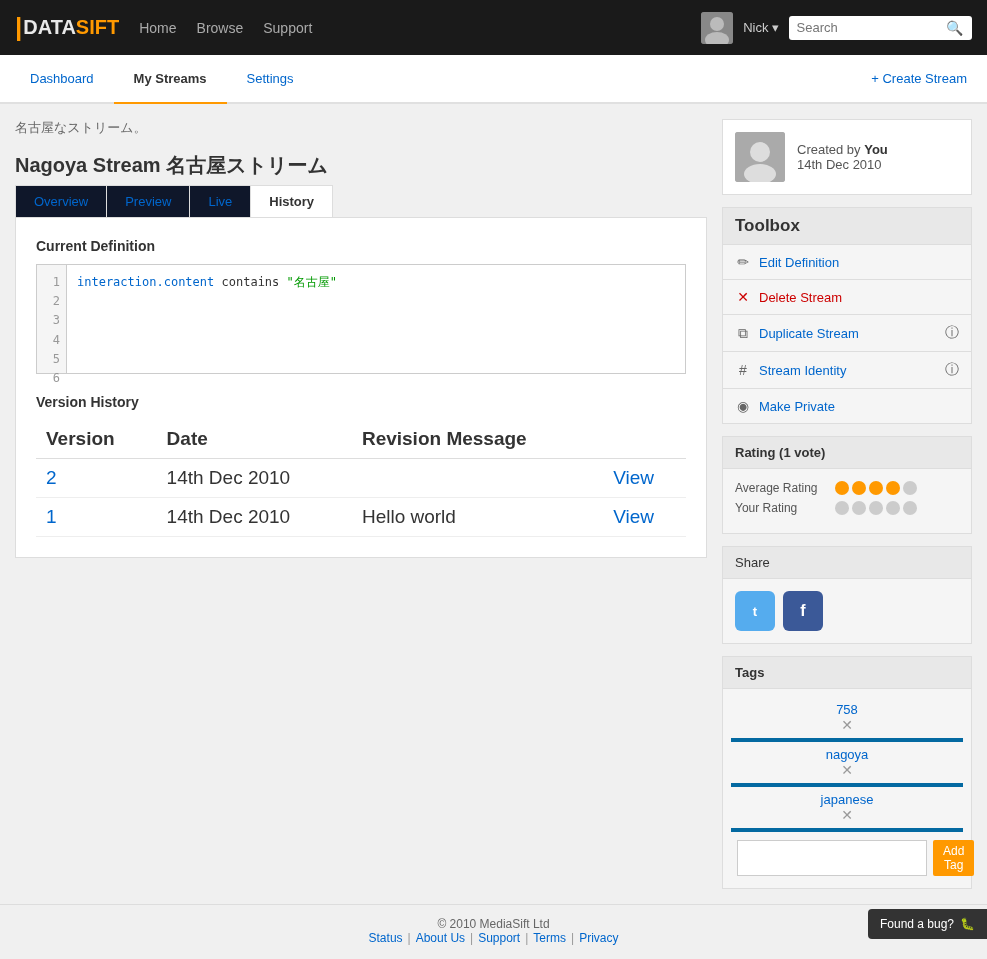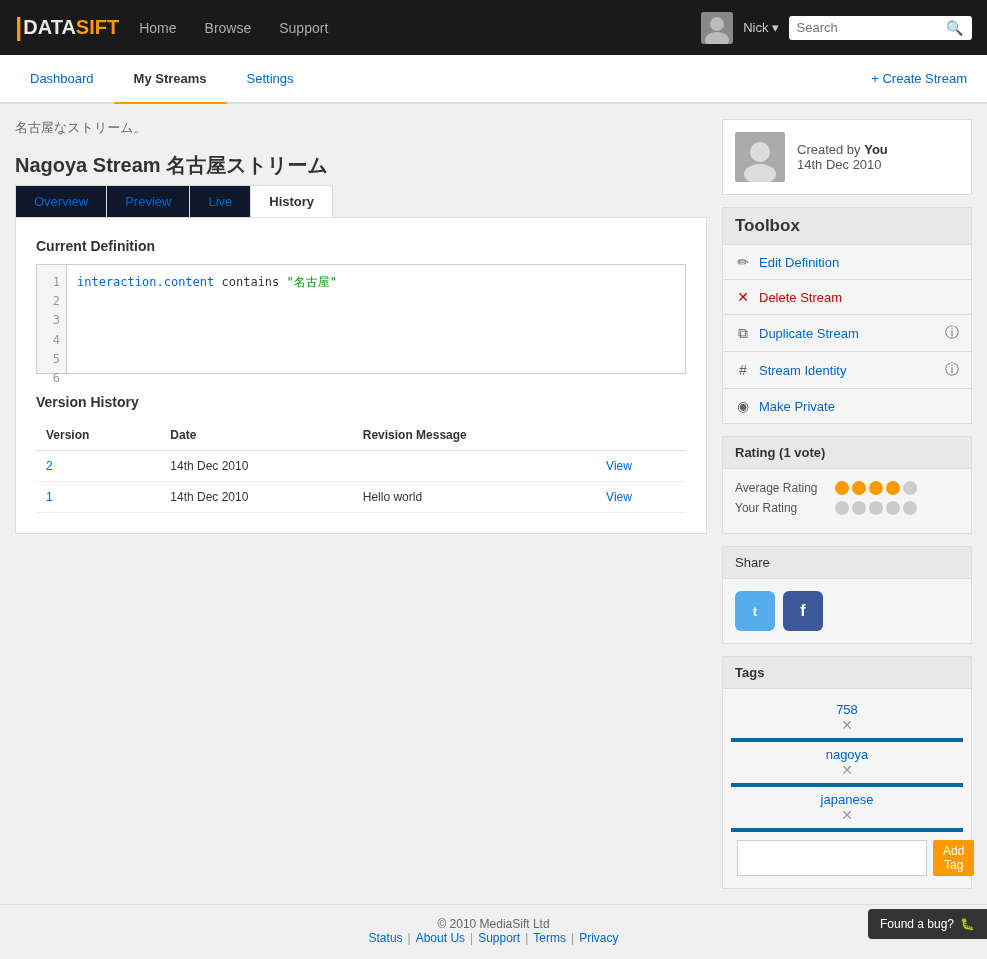--- a/index.html
+++ b/index.html
@@ -13,21 +13,21 @@
       align-items: center;
       padding: 0 15px;
     }
     #logo {
       display: flex;
       align-items: center;
       margin-right: 20px;
     }
     #header nav {
       display: flex;
-      gap: 28px;
+      gap: 20px;
       flex: 1;
     }
     #header nav a {
       color: #aaa;
       text-decoration: none;
       font-size: 14px;
     }
     #header-right {
       display: flex;
       align-items: center;
@@ -184,21 +184,21 @@
     
     #version-history-label {
       font-size: 14px;
       font-weight: bold;
       color: #333;
       margin-bottom: 10px;
     }
     #version-table {
       width: 100%;
       border-collapse: collapse;
-      font-size: 12px;
+      font-size: 19px;
     }
     #version-table th {
       text-align: left;
       padding: 8px 10px;
       border-bottom: 1px solid #ddd;
       color: #333;
       font-weight: bold;
     }
     #version-table td {
       padding: 8px 10px;

